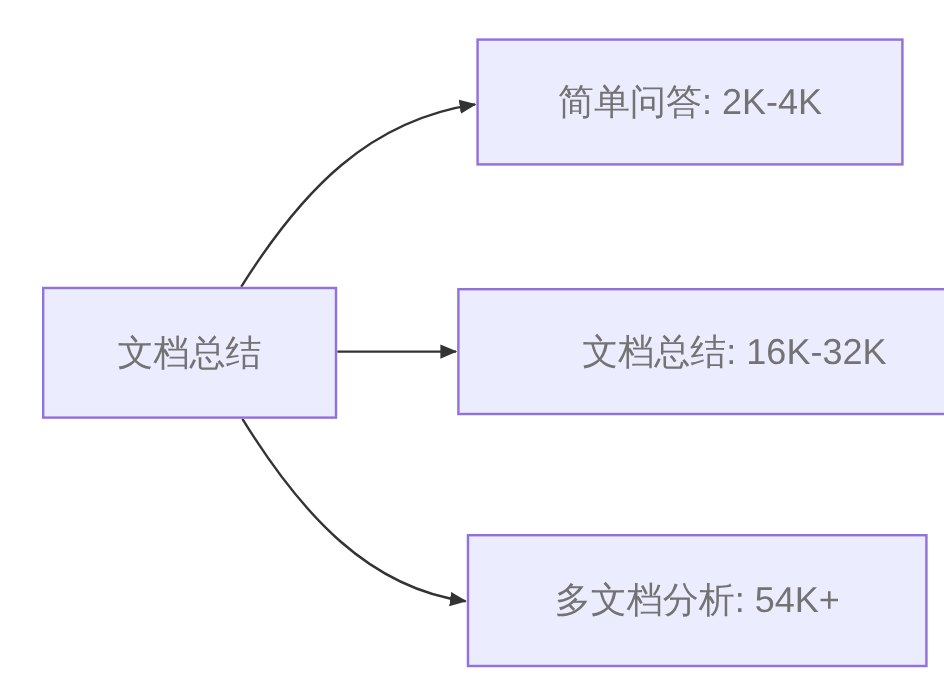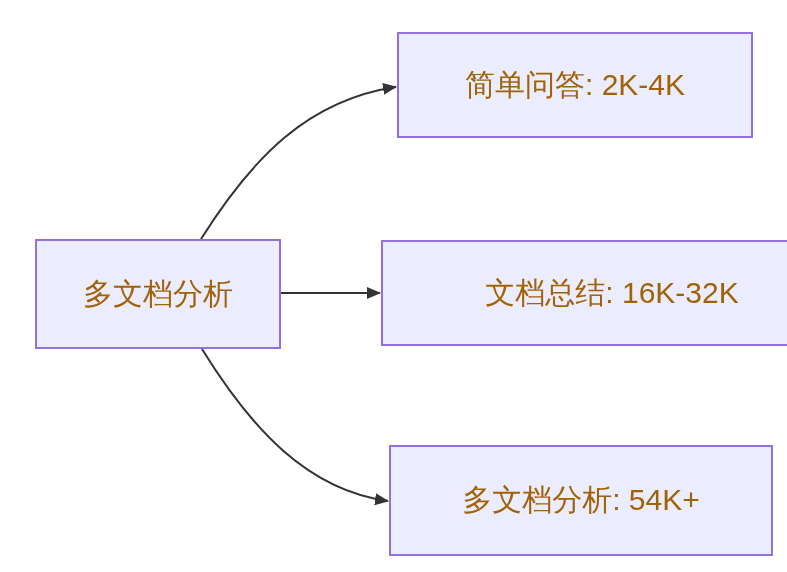--- a/index.html
+++ b/index.html
@@ -20,21 +20,21 @@
     left: 0;
     top: 0;
     width: 787px;
     height: 572px;
   }
   .node {
     position: absolute;
     box-sizing: border-box;
     background: #ECECFF;
     border: 2px solid #9370DB;
-    color: #a16207;
+    color: #737373;
     font-size: 30px;
     display: flex;
     align-items: center;
     justify-content: center;
     text-align: center;
     white-space: nowrap;
   }
   .node-task-type   { left: 35px;  top: 239px; width: 246px; height: 110px; }
   .node-simple-qa   { left: 397px; top: 32px;  width: 356px; height: 106px; }
   .node-doc-summary { left: 381px; top: 240px; width: 462px; height: 106px; }
@@ -50,21 +50,21 @@
       <marker id="arrowhead" markerUnits="userSpaceOnUse" markerWidth="16" markerHeight="14" refX="13" refY="6" orient="auto">
         <path d="M0,0 L14,6 L0,12 z" fill="#333333"></path>
       </marker>
     </defs>
     <path d="M 201 239 C 252 158, 308 100, 396 87" fill="none" stroke="#333333" stroke-width="2" marker-end="url(#arrowhead)"></path>
     <path d="M 281 293 L 380 293" fill="none" stroke="#333333" stroke-width="2" marker-end="url(#arrowhead)"></path>
     <path d="M 202 349 C 252 430, 308 490, 388 501" fill="none" stroke="#333333" stroke-width="2" marker-end="url(#arrowhead)"></path>
   </svg>
 
   <div class="node node-task-type">
-    <span>多文档分析</span>
+    <span>文档总结</span>
   </div>
 
   <div class="node node-simple-qa">
     <span>简单问答: 2K-4K</span>
   </div>
 
   <div class="node node-doc-summary">
     <span>文档总结: 16K-32K</span>
   </div>
 

